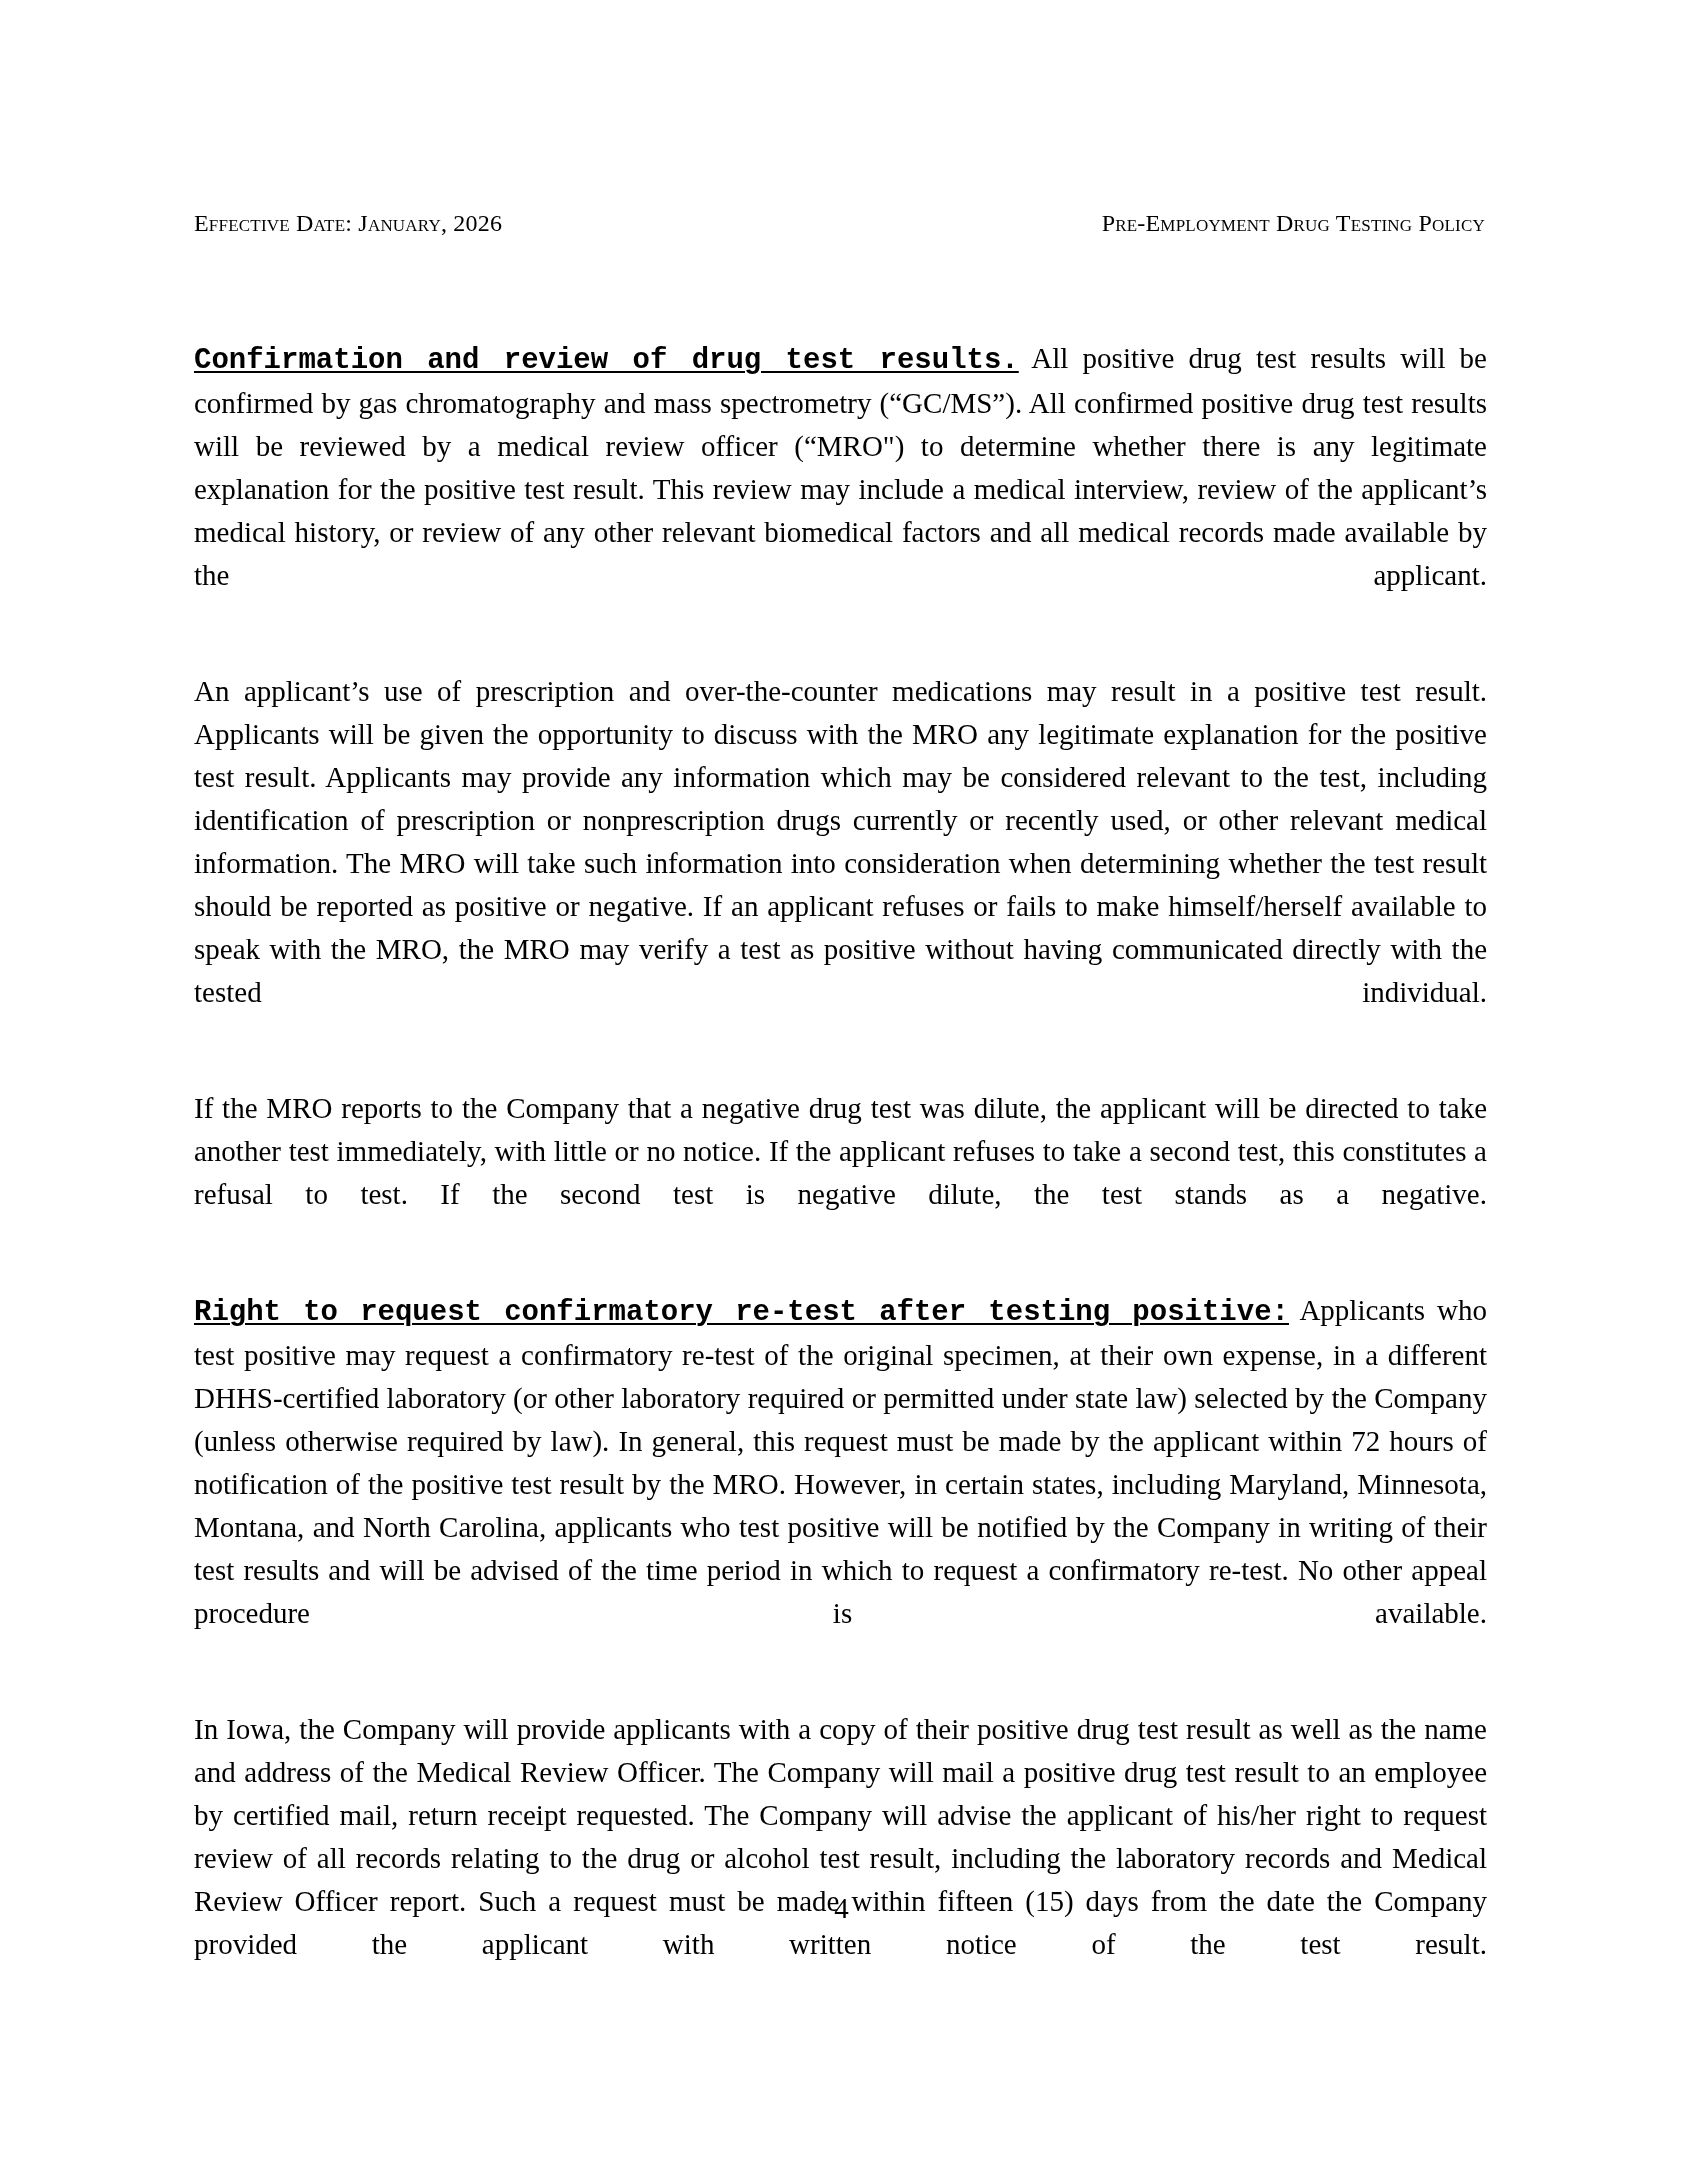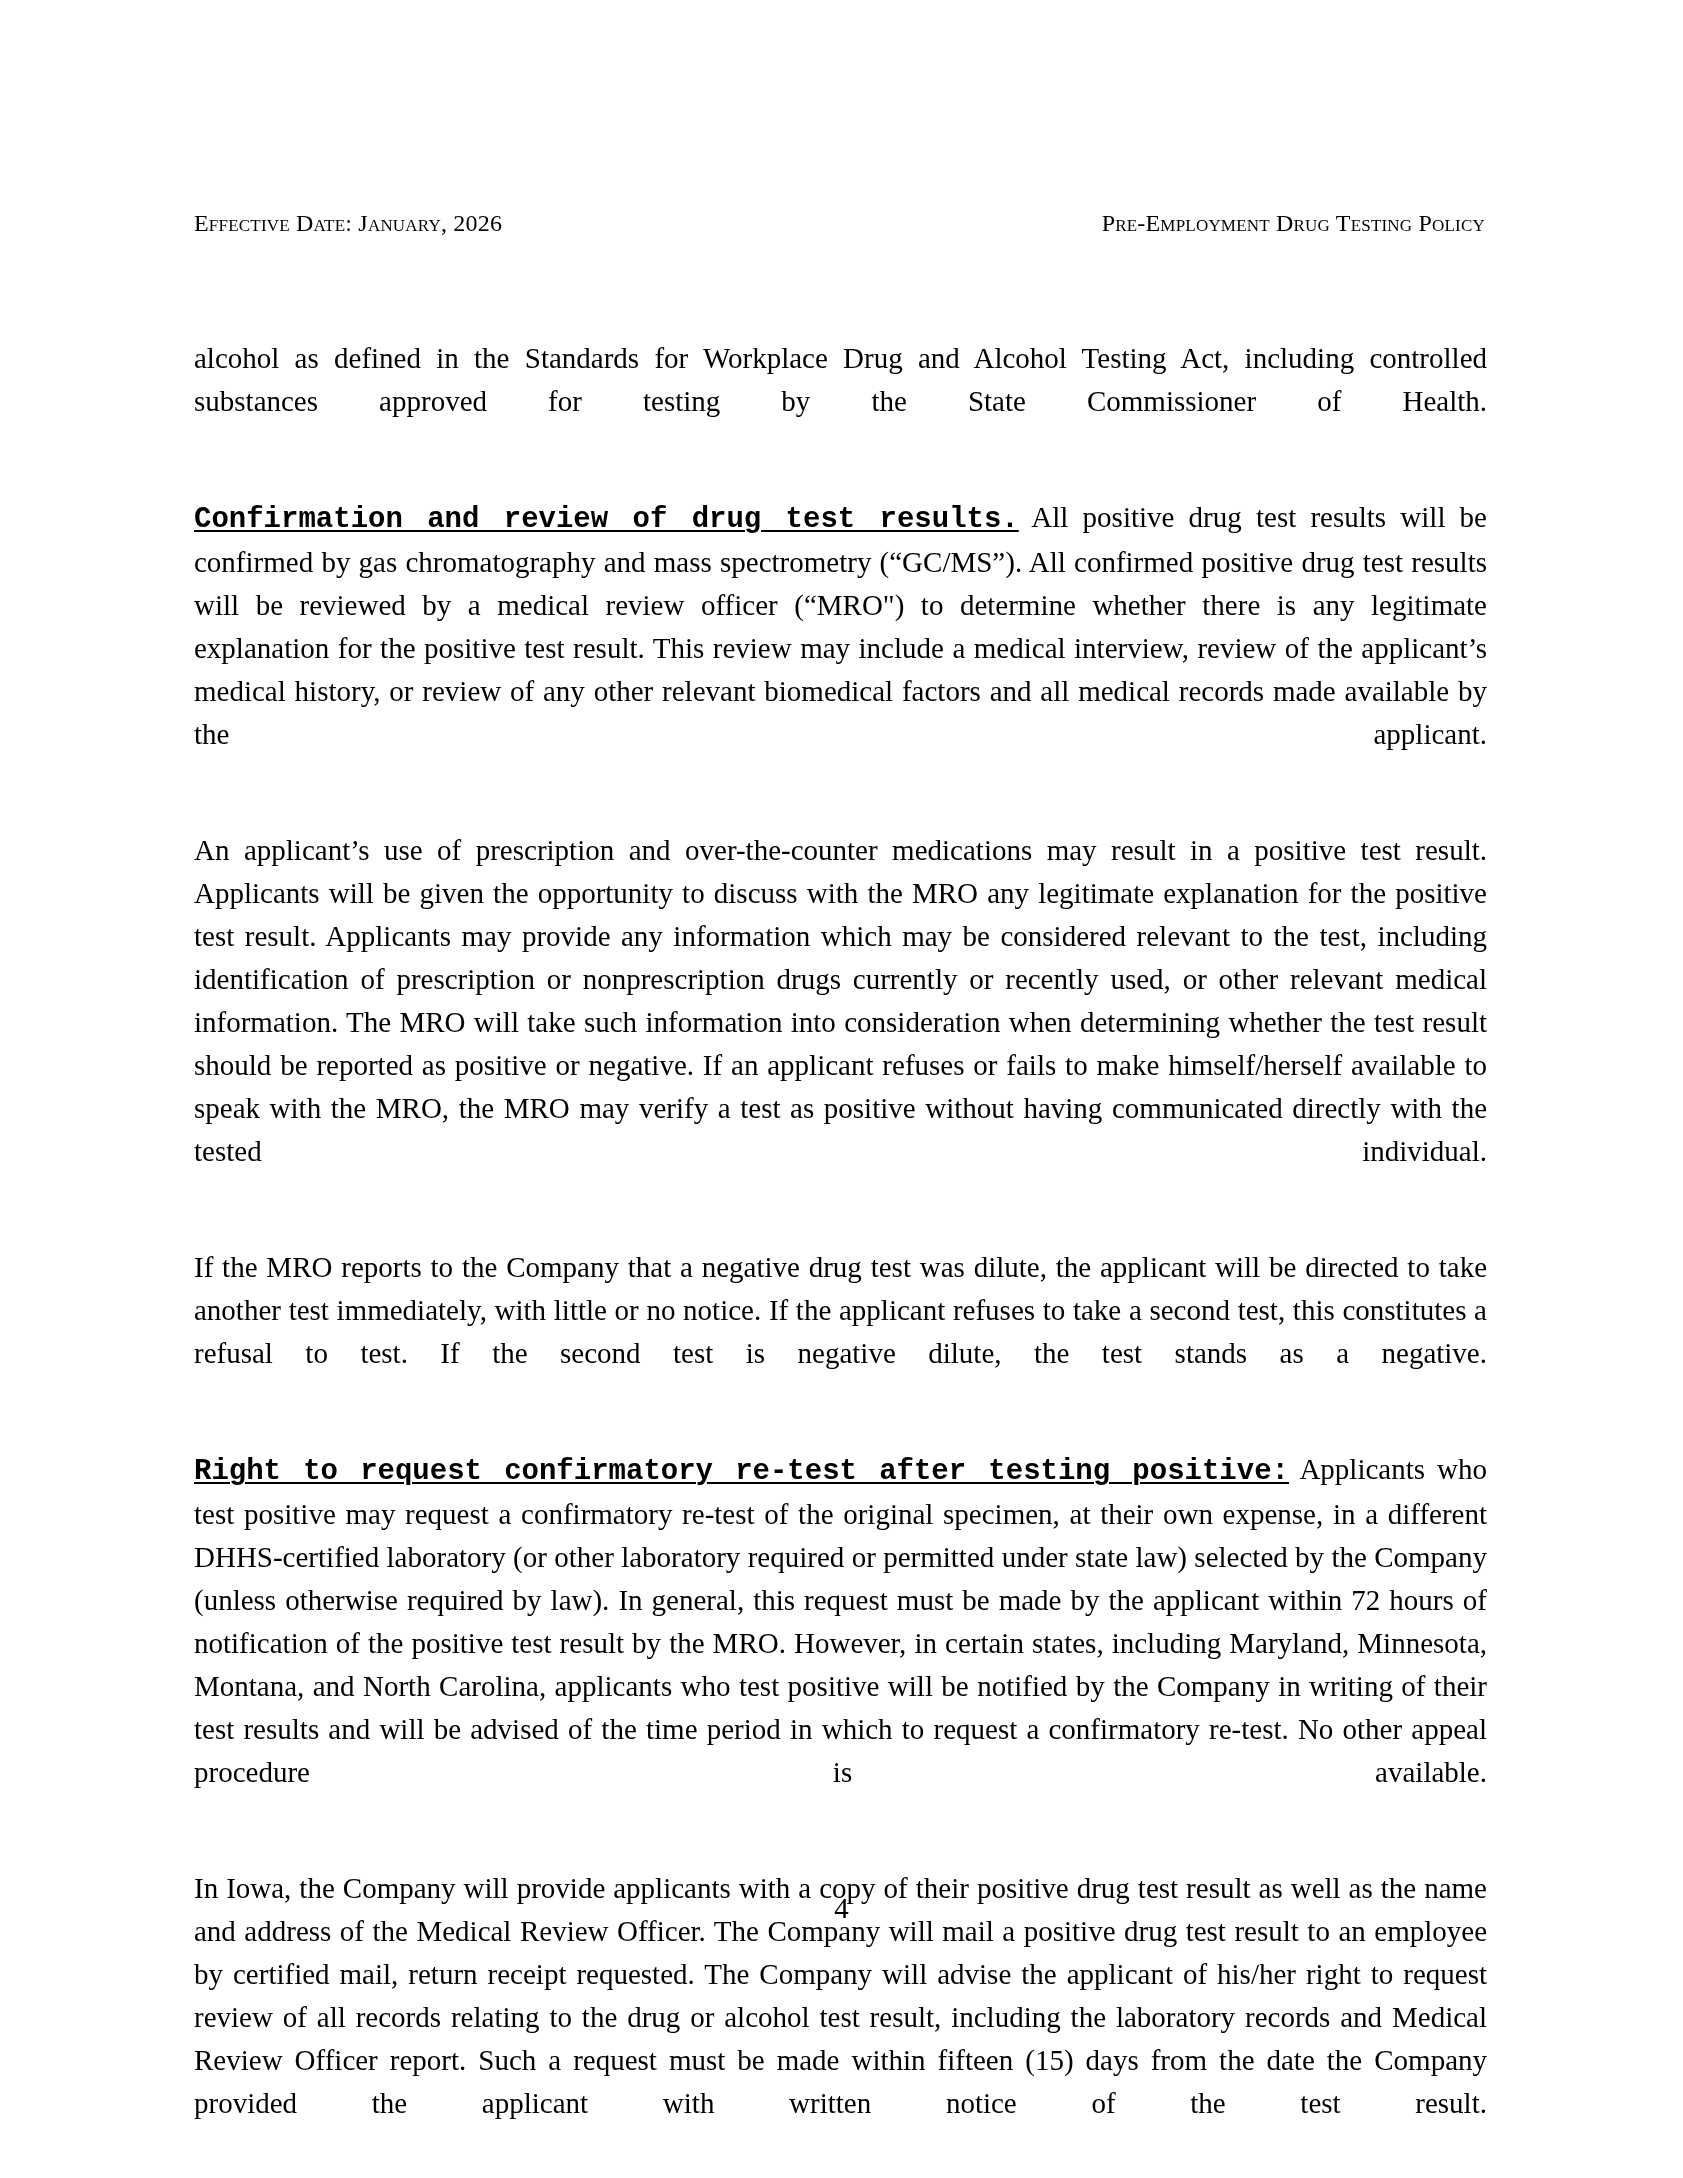--- a/index.html
+++ b/index.html
@@ -94,23 +94,20 @@
 
 <div class="page">
 
   <div class="running-head">
     <span class="rh-left">Effective Date: January, 2026</span>
     <span class="rh-right">Pre-Employment Drug Testing Policy</span>
   </div>
 
   <div class="body-block">
 
-    <p class="para">
-      <span>alcohol as defined in the Standards for Workplace Drug and Alcohol Testing Act, including controlled substances approved for testing by the State Commissioner of Health.</span>
-    </p>
 
     <p class="para">
       <span class="run-bold-underline">Confirmation and review of drug test results.</span><span> All positive drug test results will be confirmed by gas chromatography and mass spectrometry (“GC/MS”). All confirmed positive drug test results will be reviewed by a medical review officer (“MRO") to determine whether there is any legitimate explanation for the positive test result. This review may include a medical interview, review of the applicant’s medical history, or review of any other relevant biomedical factors and all medical records made available by the applicant.</span>
     </p>
 
     <p class="para">
       <span>An applicant’s use of prescription and over-the-counter medications may result in a positive test result. Applicants will be given the opportunity to discuss with the MRO any legitimate explanation for the positive test result. Applicants may provide any information which may be considered relevant to the test, including identification of prescription or nonprescription drugs currently or recently used, or other relevant medical information. The MRO will take such information into consideration when determining whether the test result should be reported as positive or negative. If an applicant refuses or fails to make himself/herself available to speak with the MRO, the MRO may verify a test as positive without having communicated directly with the tested individual.</span>
     </p>
 
     <p class="para">

